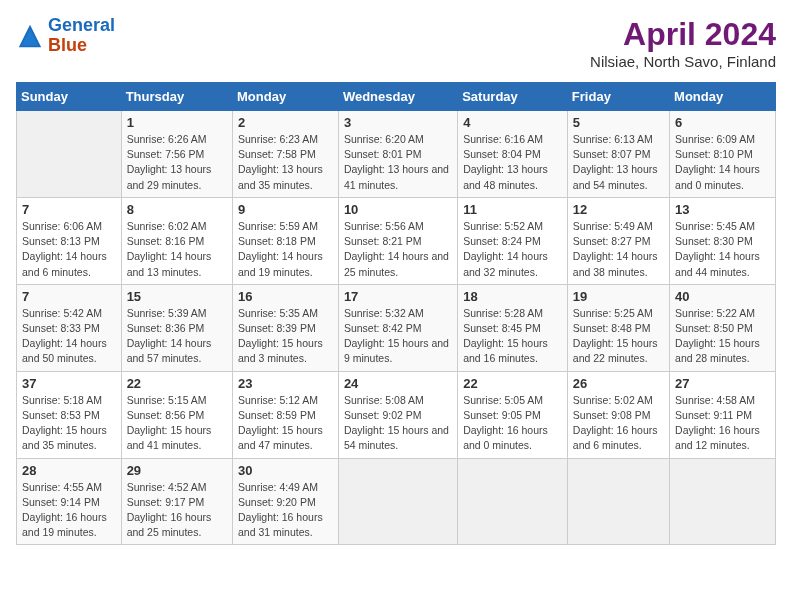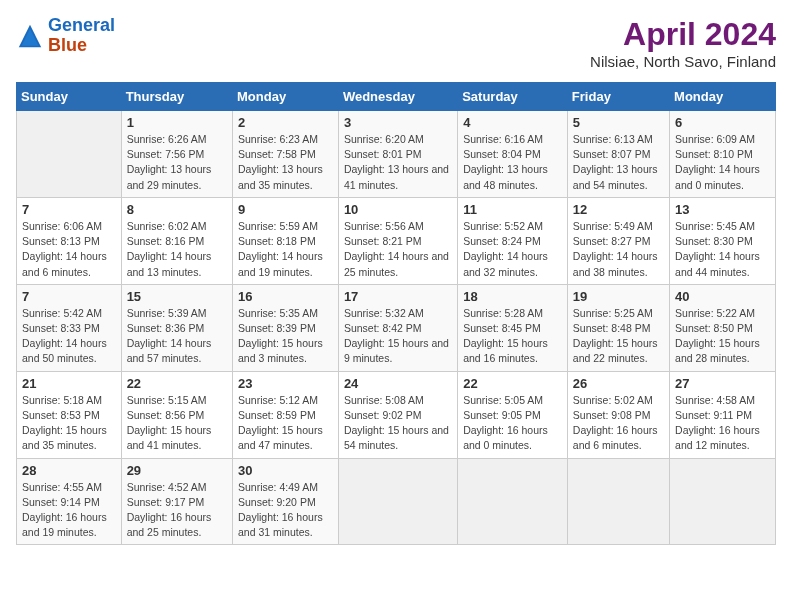--- a/index.html
+++ b/index.html
@@ -196,21 +196,21 @@
           <span class="day-number">19</span>
           <div class="day-info">Sunrise: 5:25 AM<br>Sunset: 8:48 PM<br>Daylight: 15 hours and 22 minutes.</div>
         </td>
         <td>
           <span class="day-number">40</span>
           <div class="day-info">Sunrise: 5:22 AM<br>Sunset: 8:50 PM<br>Daylight: 15 hours and 28 minutes.</div>
         </td>
       </tr>
       <tr>
         <td>
-          <span class="day-number">21</span>
+          <span class="day-number">37</span>
           <div class="day-info">Sunrise: 5:18 AM<br>Sunset: 8:53 PM<br>Daylight: 15 hours and 35 minutes.</div>
         </td>
         <td>
           <span class="day-number">22</span>
           <div class="day-info">Sunrise: 5:15 AM<br>Sunset: 8:56 PM<br>Daylight: 15 hours and 41 minutes.</div>
         </td>
         <td>
           <span class="day-number">23</span>
           <div class="day-info">Sunrise: 5:12 AM<br>Sunset: 8:59 PM<br>Daylight: 15 hours and 47 minutes.</div>
         </td>

